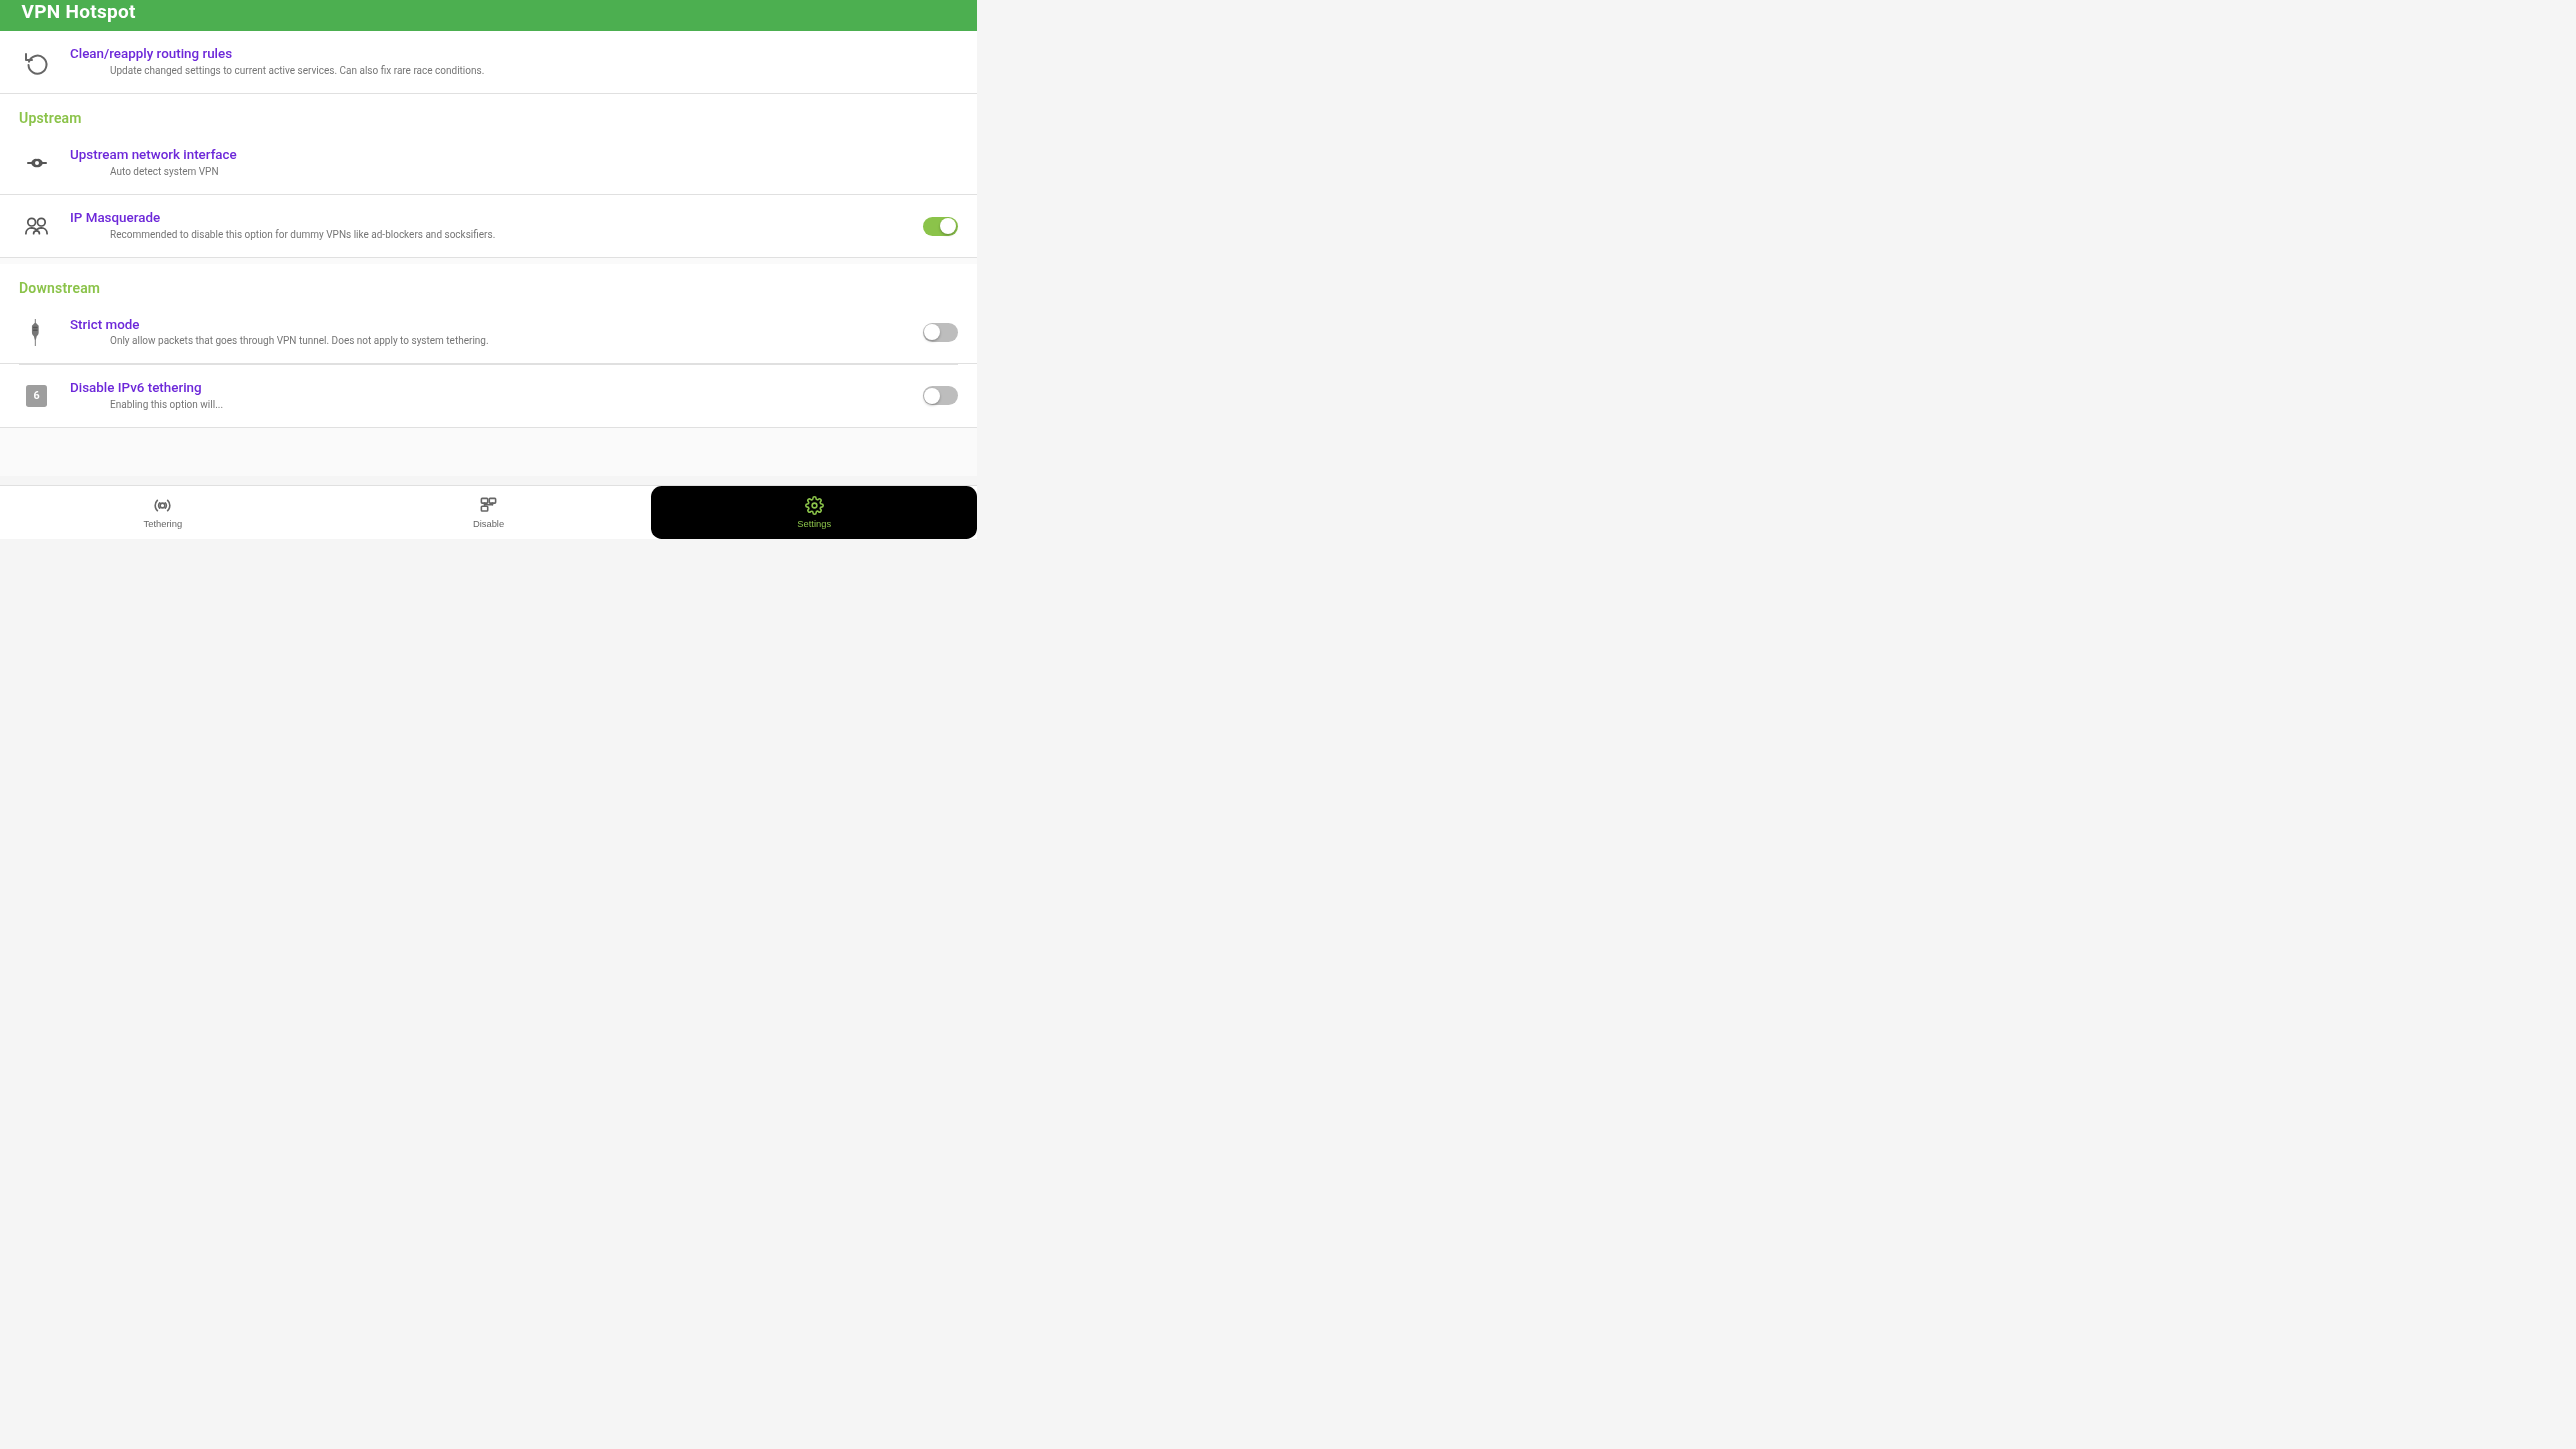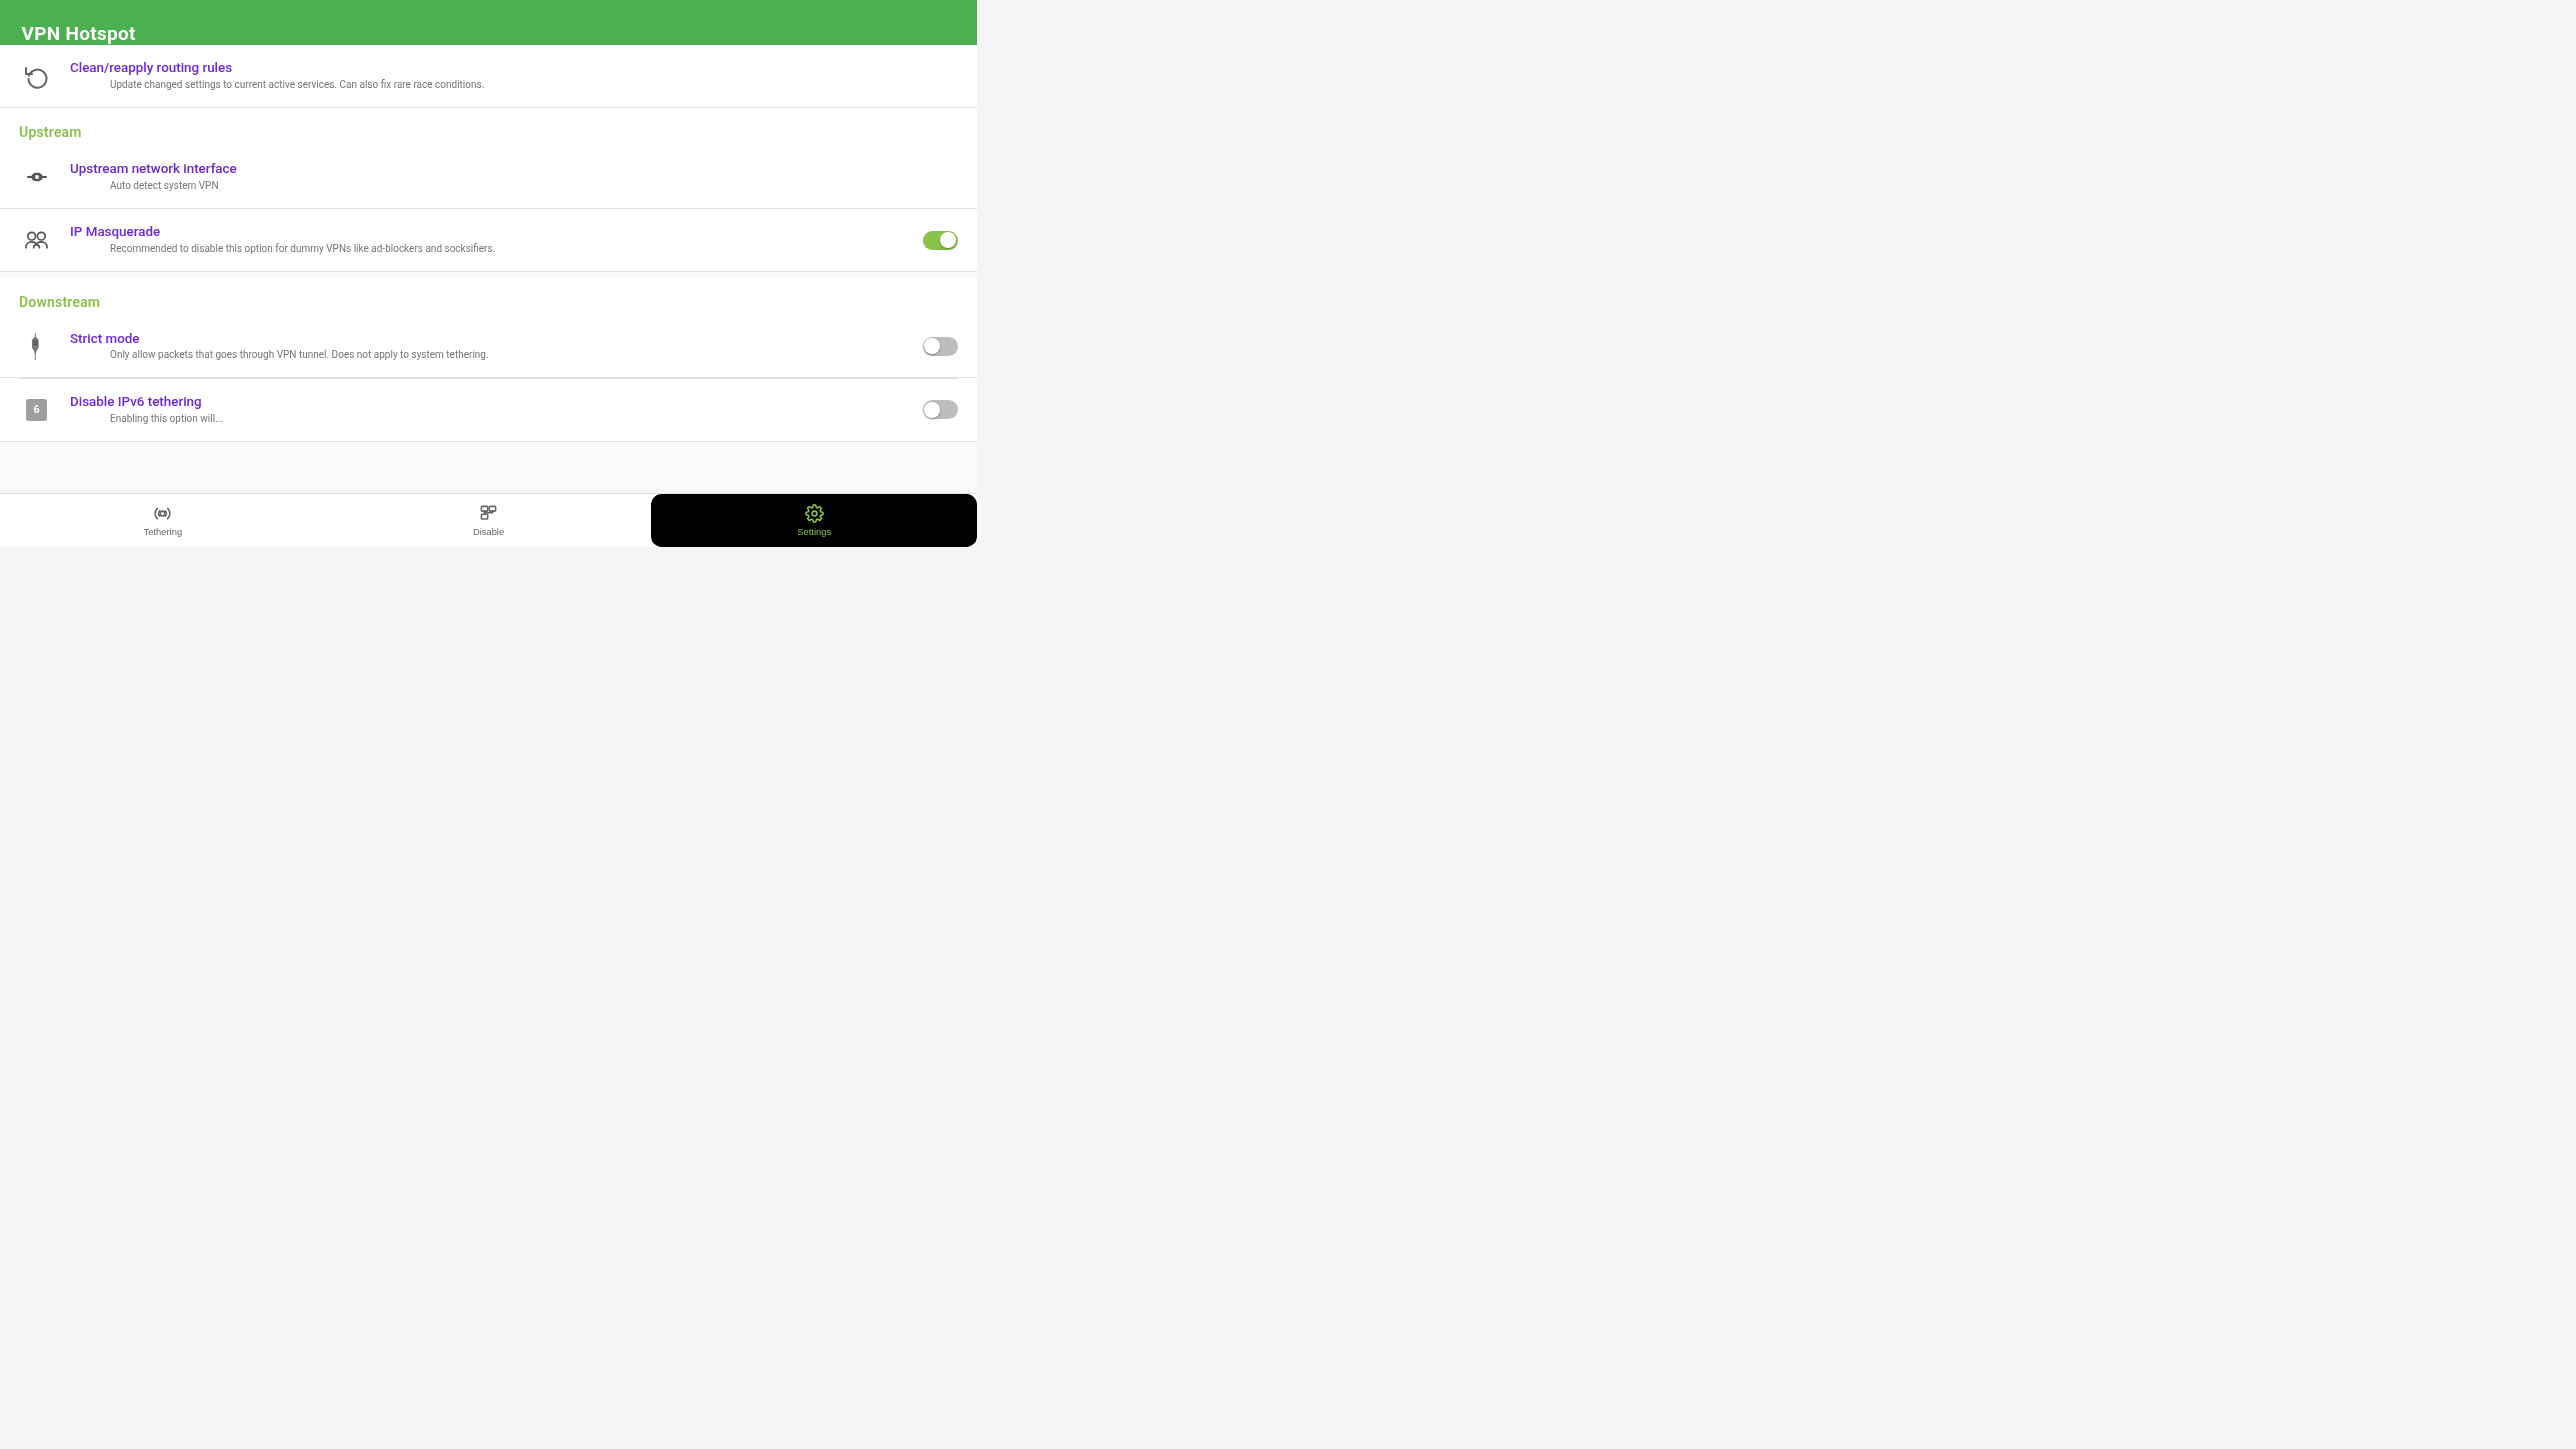--- a/index.html
+++ b/index.html
@@ -9,23 +9,23 @@
       background: #f5f5f5;
       width: 977px;
       height: 547px;
       overflow: hidden;
       position: relative;
     }
 
     
     .app-bar {
       background: #4CAF50;
-      height: 45px;
-      display: flex;
-      align-items: flex-end;
+      height: 31px;
+      display: flex;
+      align-items: flex-start;
       padding: 0 21.5px;
     }
 
     .app-bar-title {
       color: white;
       font-size: 19px;
       font-weight: bold;
       letter-spacing: 0.3px;
     }
 
@@ -143,21 +143,21 @@
       left: 17.4px;
     }
 
     .toggle.off .toggle-knob {
       left: 1.3px;
     }
 
     
     .bottom-nav {
       position: absolute;
-      bottom: 0;
+      bottom: 8px;
       left: 0;
       right: 0;
       height: 54px;
       background: white;
       display: flex;
       align-items: stretch;
       border-top: 0.7px solid #e0e0e0;
     }
 
     .bottom-nav-item {

